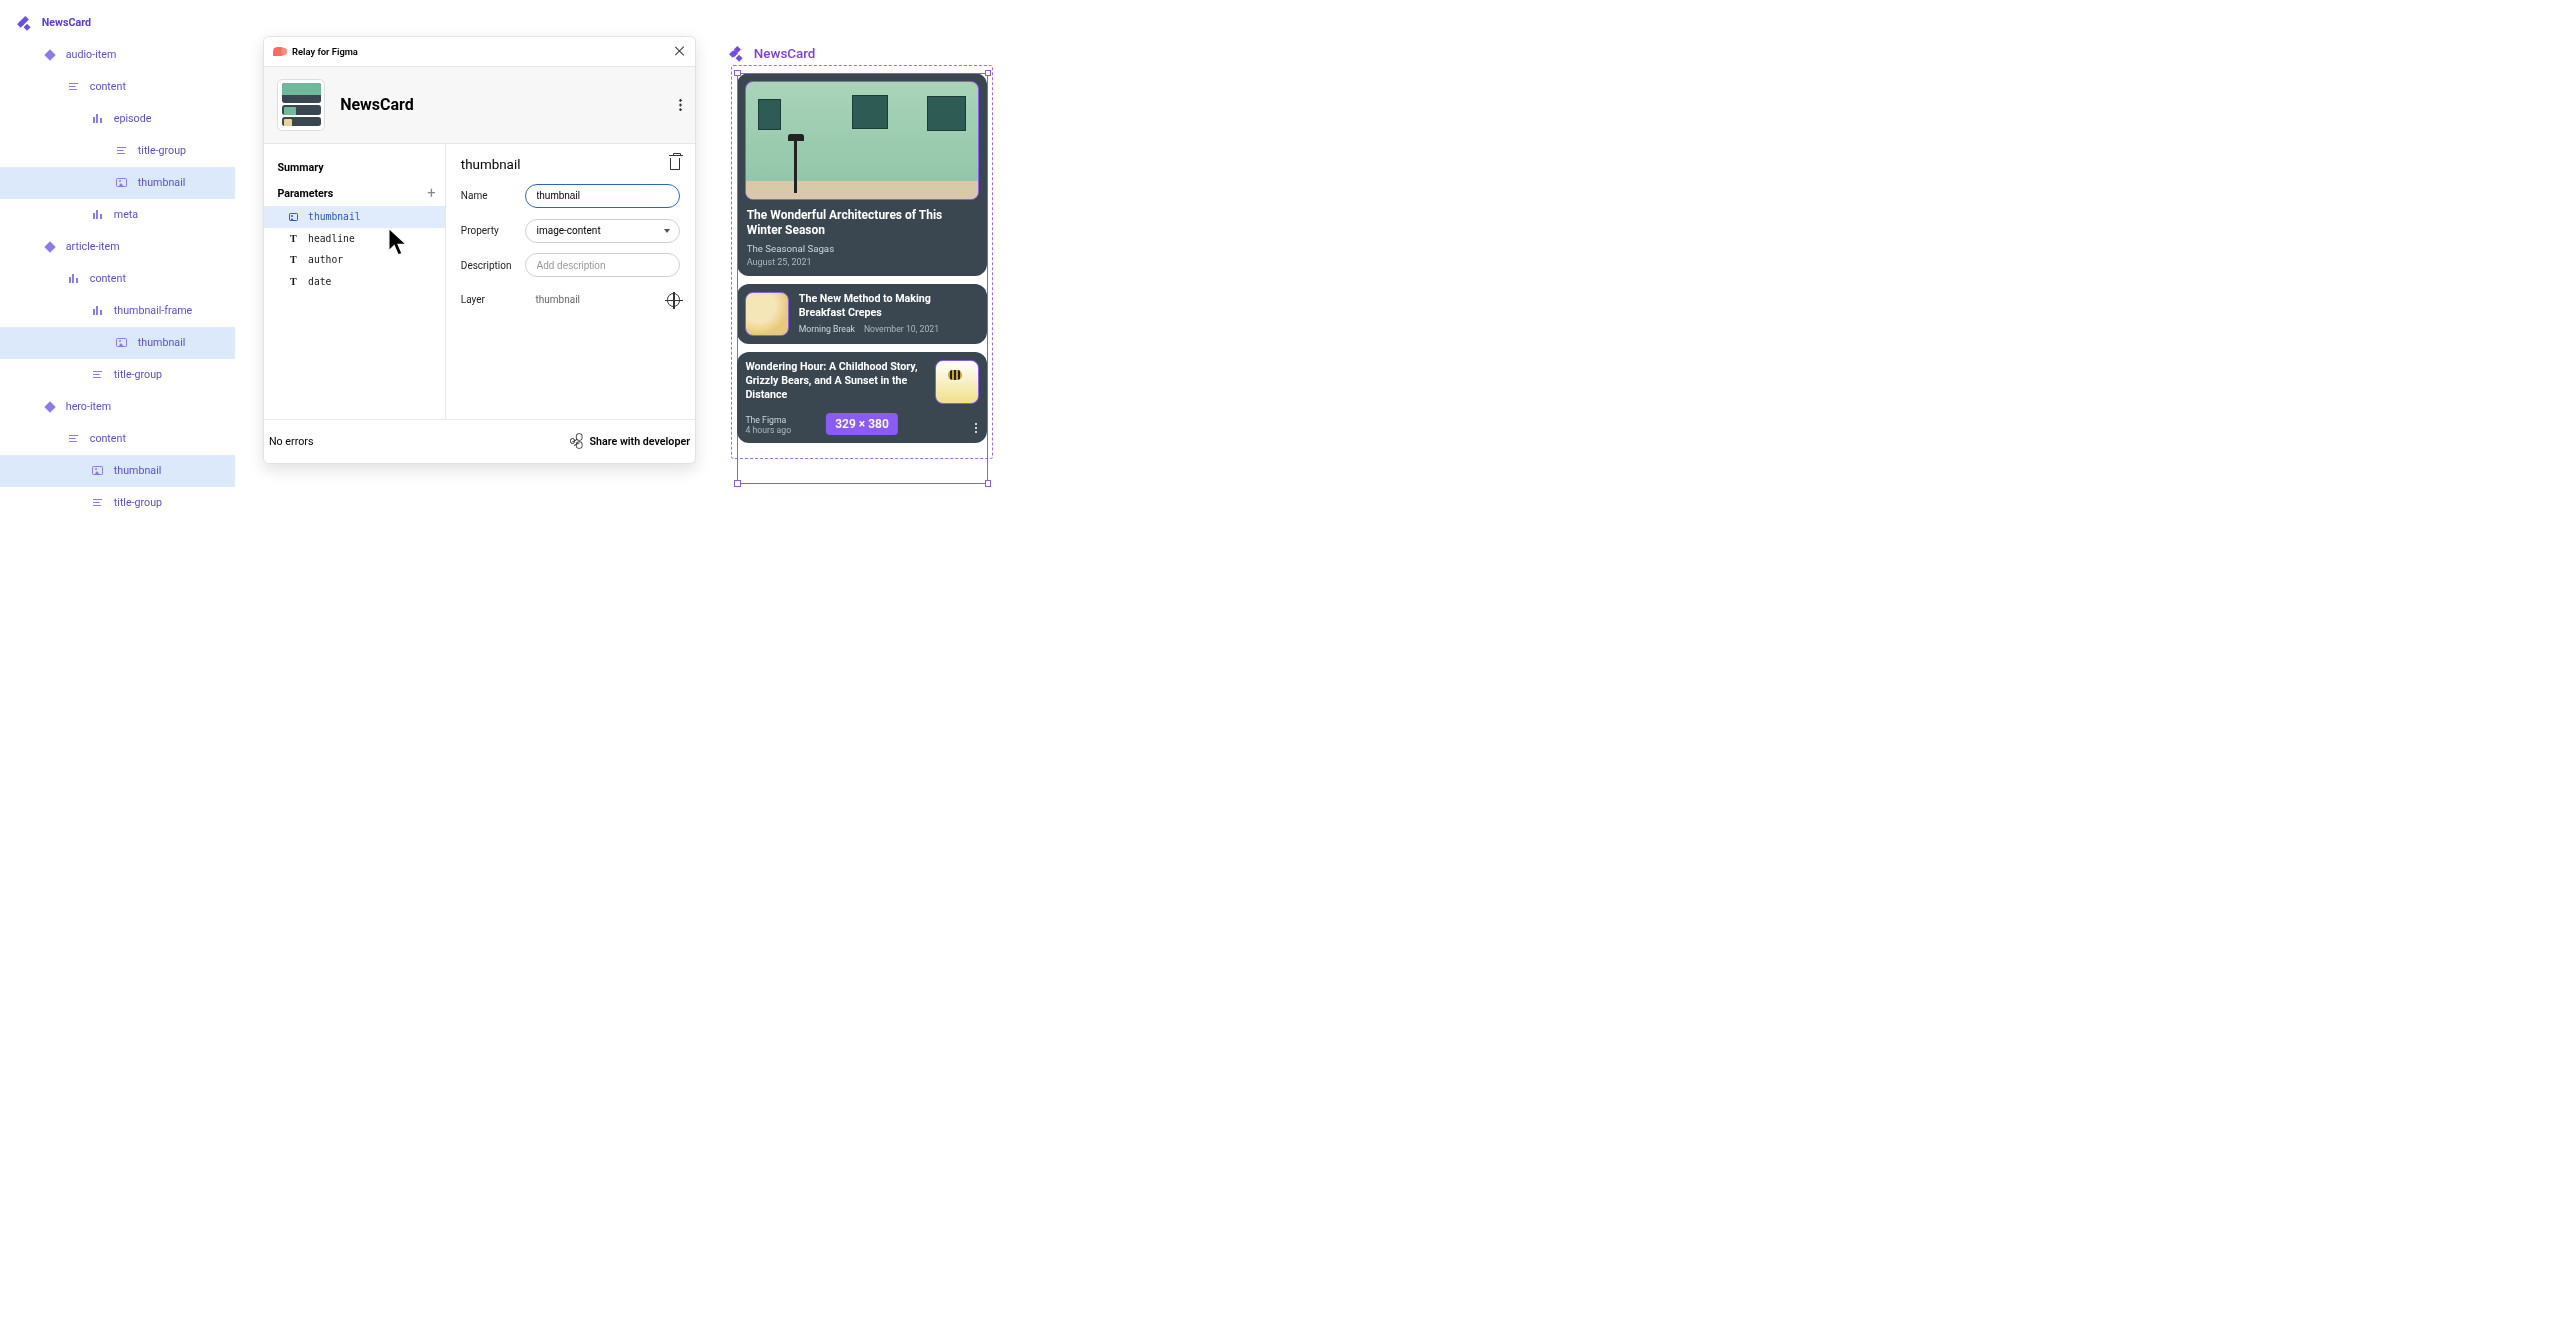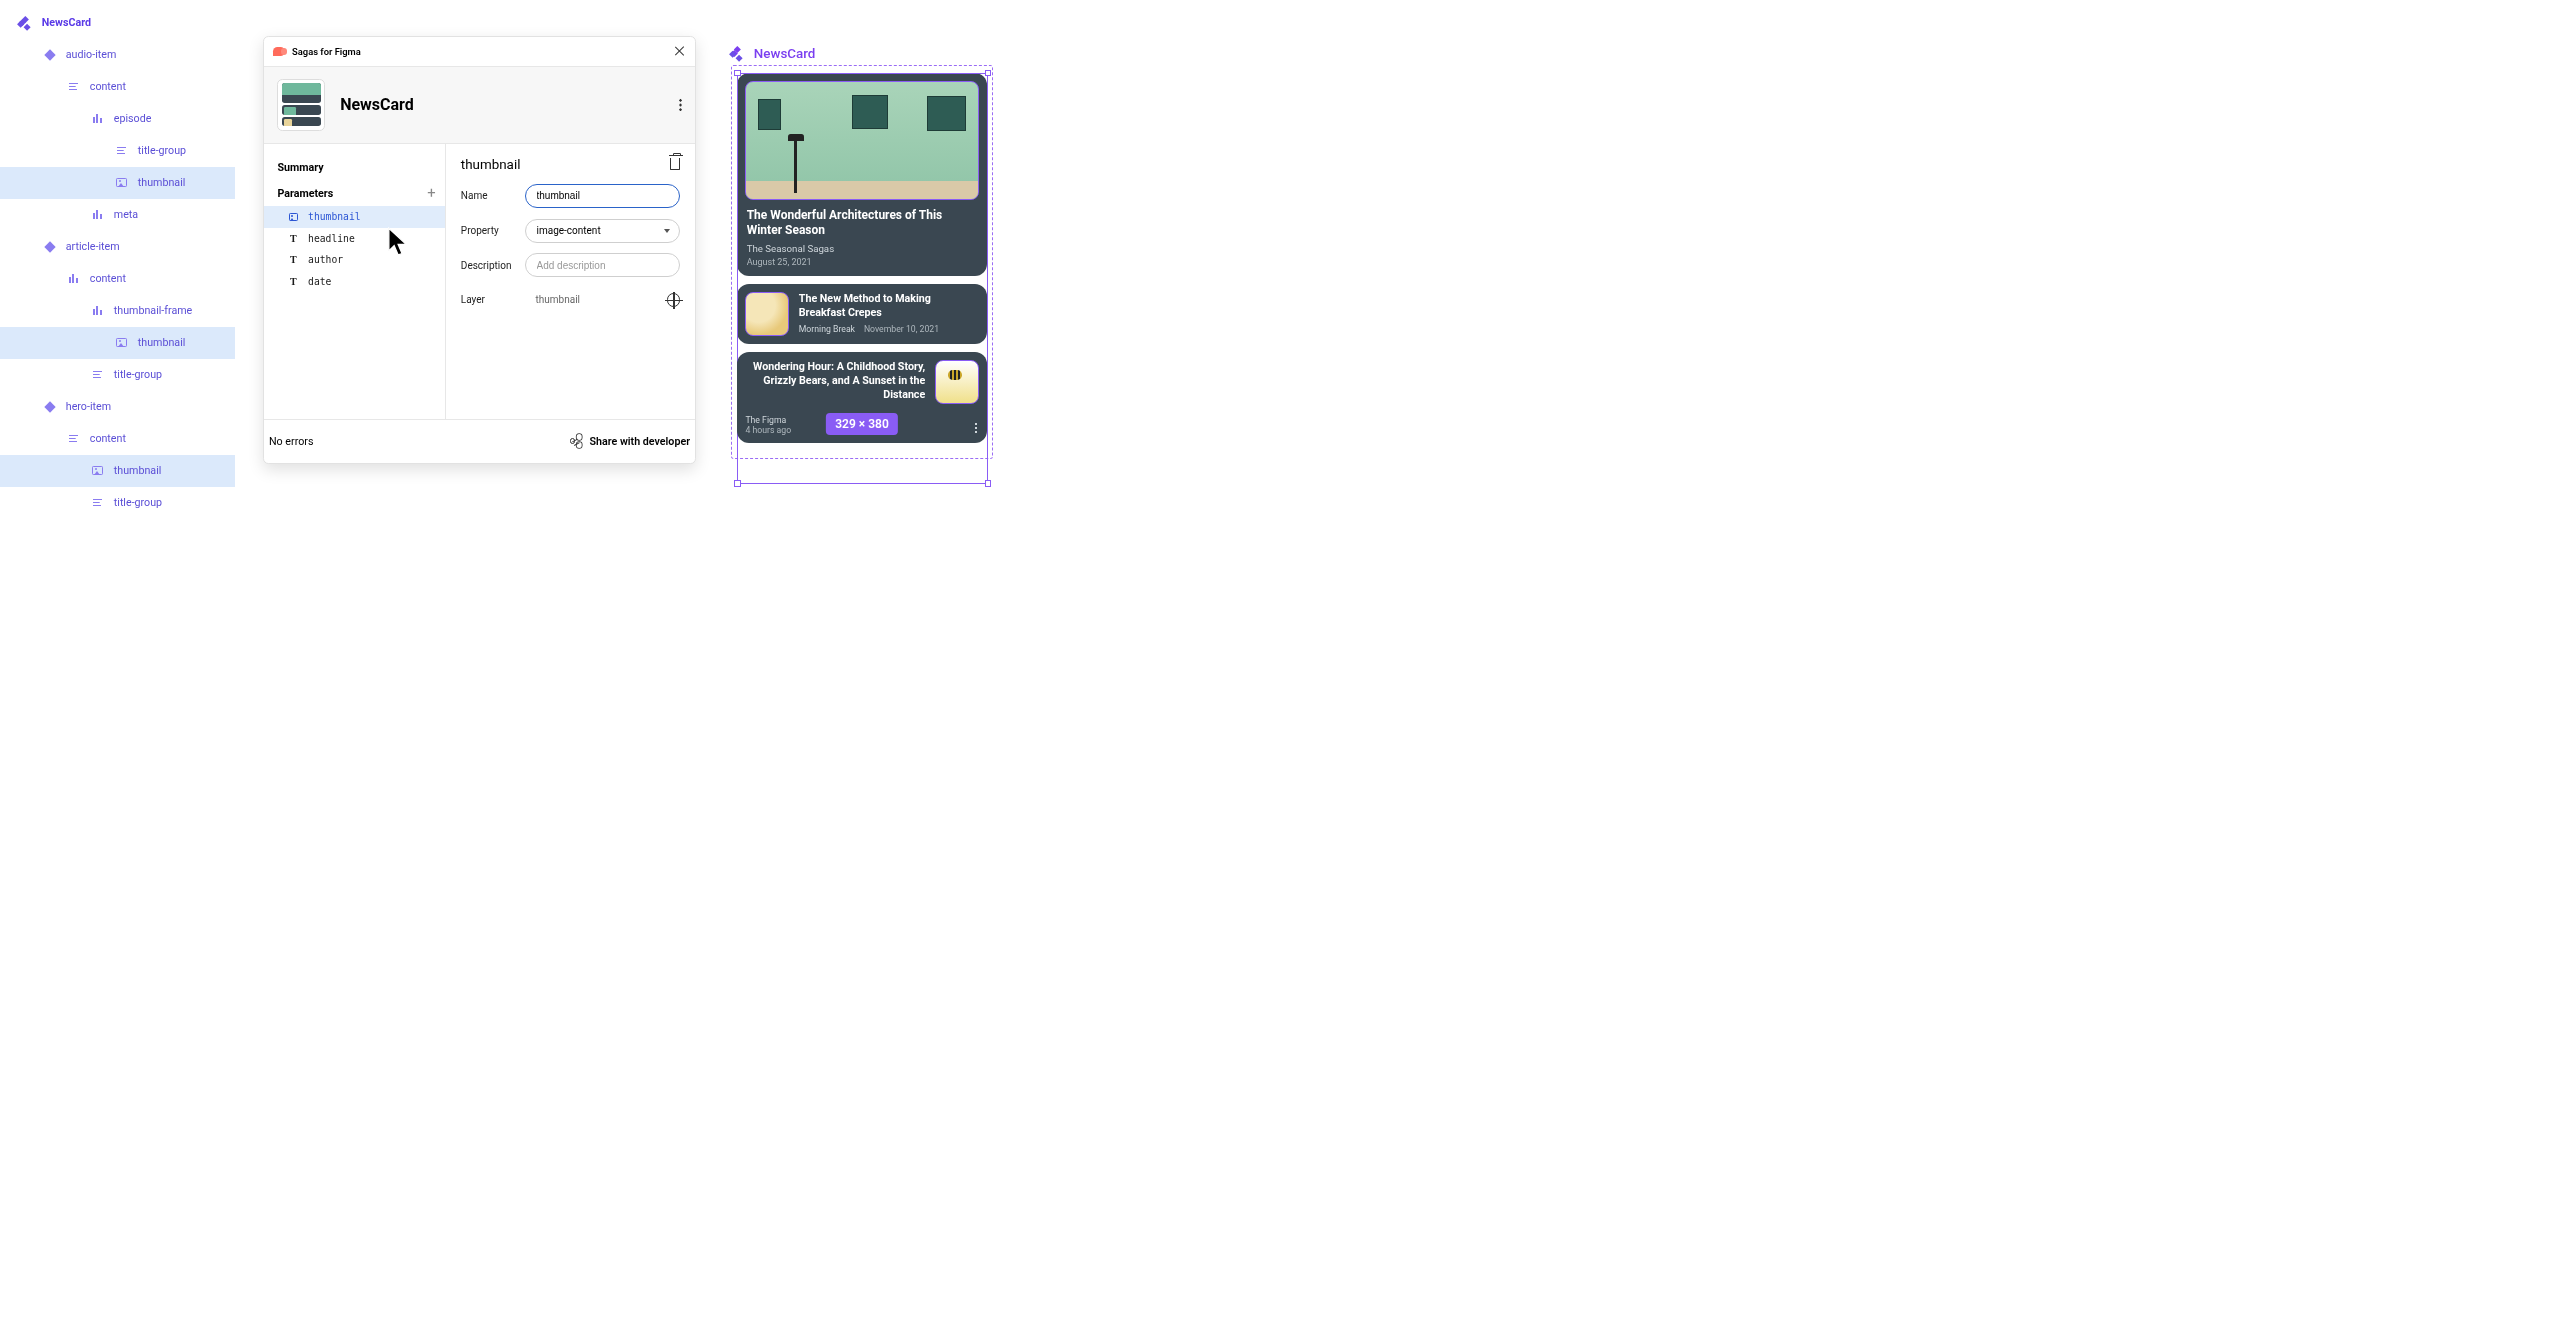--- a/index.html
+++ b/index.html
@@ -347,21 +347,21 @@
   }
   .thumb.crepes { background: radial-gradient(circle at 30% 30%, #f5e6b8 40%, #e8c97a 70%); }
   .thumb.bees   { background: linear-gradient(#fff,#f0e08a); position:relative; }
   .thumb.bees::after{content:"";position:absolute;left:12px;top:9.4px;width:14.8px;height:9.4px;background:repeating-linear-gradient(90deg,#caa62a 0 2px,#222 2px 4px);border-radius:4.7px;}
   .card.row h4 { font-size:10.7px; font-weight:700; line-height:1.3; margin-bottom:4px; }
   .card.row .meta { font-size:8.7px; color:#aeb7bd; }
   .card.row .meta .a { color:#cfd6db; margin-right:6.7px; }
   .card.row.rev { flex-direction: column; position:relative; }
   .card.row.rev .toprow{display:flex; gap:9.4px; align-items:flex-start;}
   .card.row.rev .thumb{order:2;}
-  .card.row.rev .txt{order:1; flex:1;text-align:right;}
+  .card.row.rev .txt{order:1; flex:1;}
   .card.row.rev .kebab2{
     position:absolute; right:9.4px; bottom:9.4px;
     width:2.7px;height:12px;
     background: radial-gradient(circle,#cfd6db 1.3px,transparent 1.3px) 0 0/2.7px 4px;
   }
   ::placeholder{color:#999;}
 </style>
 </head>
 <body>
 
@@ -462,21 +462,21 @@
           <span class="ic-lines"></span>
         </span>
         <span>title-group</span>
       </div>
     </div>
 </div>
 
 <div class="panel">
   <div class="panel-titlebar">
     <span class="plugin-icon"></span>
-    <span>Sagas for Figma</span>
+    <span>Relay for Figma</span>
     <span class="close"></span>
   </div>
 
   <div class="panel-header">
     <div class="panel-thumb">
       <div class="mini top"></div>
       <div class="mini"></div>
       <div class="mini small"></div>
     </div>
     <div class="panel-title">NewsCard</div>

